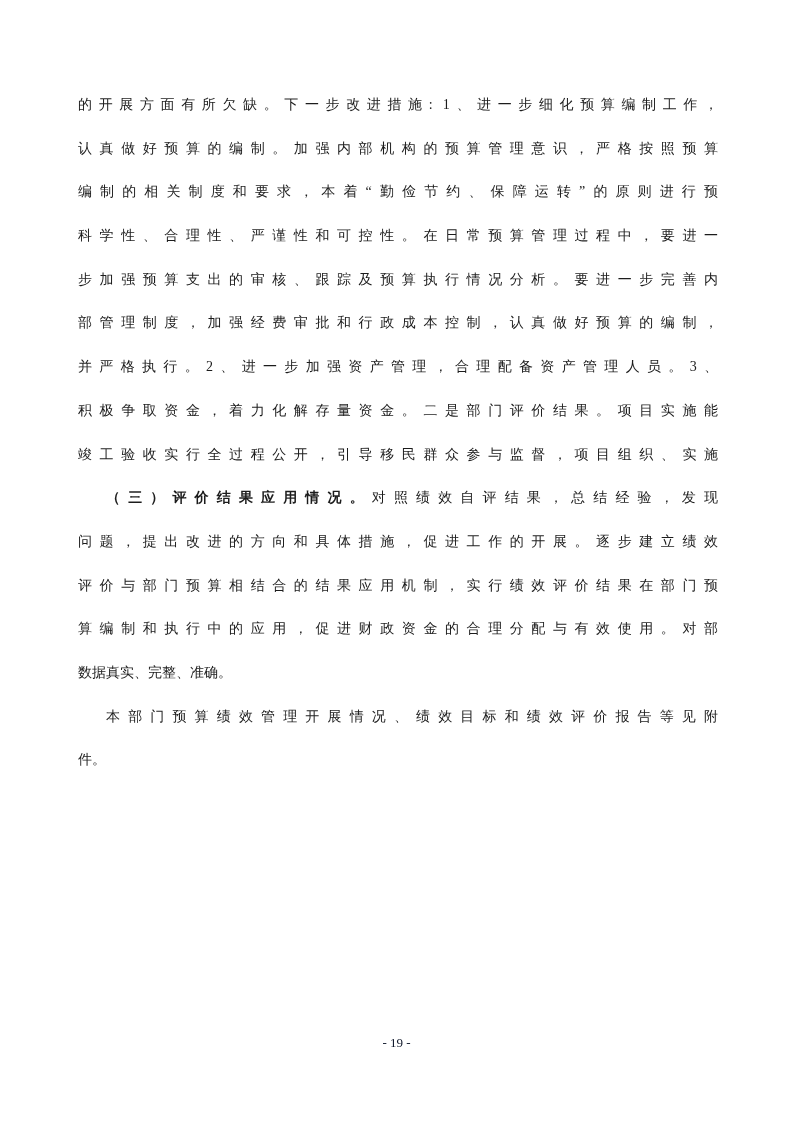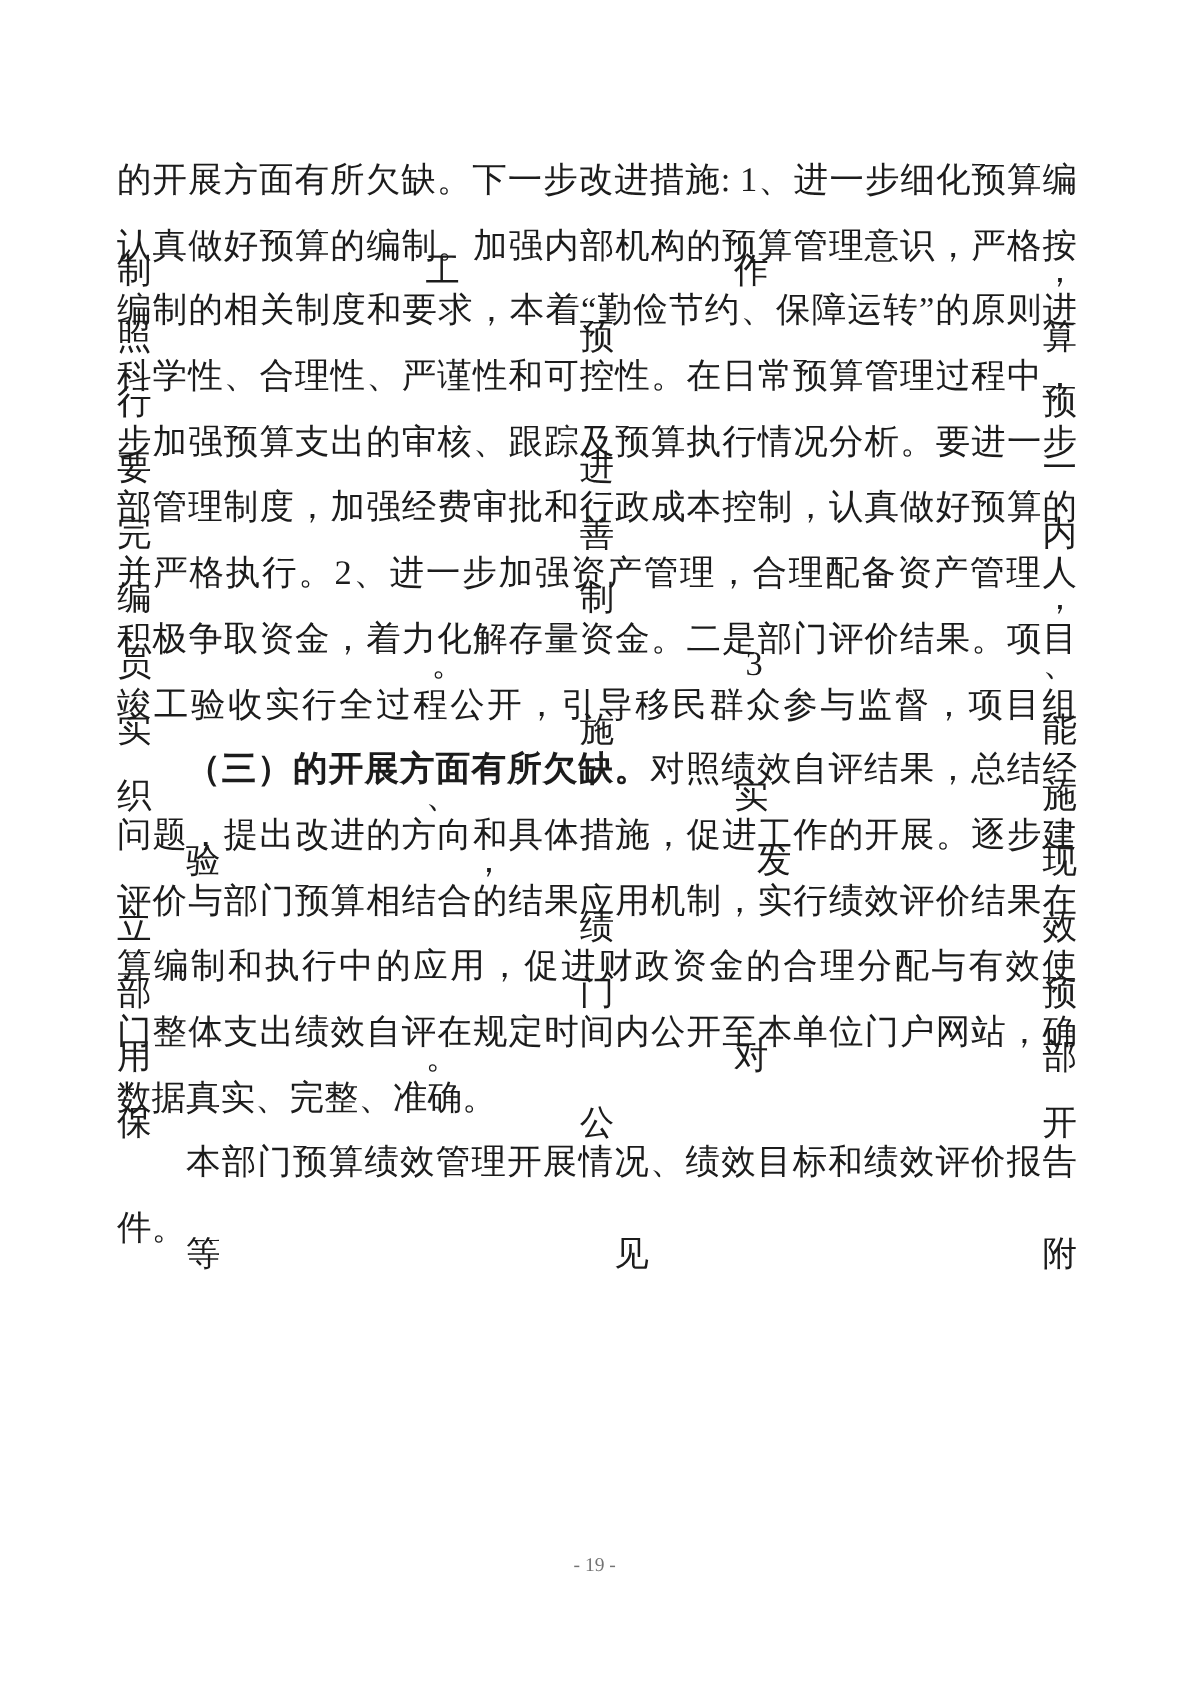--- a/index.html
+++ b/index.html
@@ -14,22 +14,22 @@
     background: #ffffff;
     overflow: hidden;
     font-family: "Liberation Serif", "DejaVu Serif", serif;
     color: #1c1c1c;
   }
   .doc-body {
     position: absolute;
     left: 78px;
     top: 89px;
     width: 640px;
-    font-size: 23px;
-    line-height: 61px;
+    font-size: 14px;
+    line-height: 31px;
     letter-spacing: 0;
   }
   .line {
     height: 43.7px;
     white-space: nowrap;
     text-align: left;
   }
   .line.justify {
     white-space: normal;
     text-align: justify;
@@ -43,41 +43,40 @@
     font-weight: bold;
   }
   .page-footer {
     position: absolute;
     left: 0;
     top: 1033px;
     width: 793px;
     text-align: center;
     font-size: 13px;
     line-height: 20px;
-    color: #737373;
+    color: #0f172a;
     font-family: "Liberation Serif", "DejaVu Serif", serif;
   }
 </style>
 </head>
 <body>
 
 <div class="page">
   <div class="doc-body">
       <div class="line justify"><span class="seg-regular">的开展方面有所欠缺。下一步改进措施: 1、进一步细化预算编制工作，</span></div>
       <div class="line justify"><span class="seg-regular">认真做好预算的编制。加强内部机构的预算管理意识，严格按照预算</span></div>
       <div class="line justify"><span class="seg-regular">编制的相关制度和要求，本着“勤俭节约、保障运转”的原则进行预</span></div>
       <div class="line justify"><span class="seg-regular">科学性、合理性、严谨性和可控性。在日常预算管理过程中，要进一</span></div>
       <div class="line justify"><span class="seg-regular">步加强预算支出的审核、跟踪及预算执行情况分析。要进一步完善内</span></div>
       <div class="line justify"><span class="seg-regular">部管理制度，加强经费审批和行政成本控制，认真做好预算的编制，</span></div>
       <div class="line justify"><span class="seg-regular">并严格执行。2、进一步加强资产管理，合理配备资产管理人员。3、</span></div>
       <div class="line justify"><span class="seg-regular">积极争取资金，着力化解存量资金。二是部门评价结果。项目实施能</span></div>
       <div class="line justify"><span class="seg-regular">竣工验收实行全过程公开，引导移民群众参与监督，项目组织、实施</span></div>
-      <div class="line justify indent"><span class="seg-bold">（三）的开展方面有所欠缺。</span><span class="seg-regular">对照绩效自评结果，总结经验，发现</span></div>
+      <div class="line justify indent"><span class="seg-bold">（三）评价结果应用情况。</span><span class="seg-regular">对照绩效自评结果，总结经验，发现</span></div>
       <div class="line justify"><span class="seg-regular">问题，提出改进的方向和具体措施，促进工作的开展。逐步建立绩效</span></div>
       <div class="line justify"><span class="seg-regular">评价与部门预算相结合的结果应用机制，实行绩效评价结果在部门预</span></div>
       <div class="line justify"><span class="seg-regular">算编制和执行中的应用，促进财政资金的合理分配与有效使用。对部</span></div>
-      <div class="line justify"><span class="seg-regular">门整体支出绩效自评在规定时间内公开至本单位门户网站，确保公开</span></div>
       <div class="line"><span class="seg-regular">数据真实、完整、准确。</span></div>
       <div class="line justify indent"><span class="seg-regular">本部门预算绩效管理开展情况、绩效目标和绩效评价报告等见附</span></div>
       <div class="line"><span class="seg-regular">件。</span></div>
     </div>
   <div class="page-footer">- 19 -</div>
 </div>
 
 </body></html>

